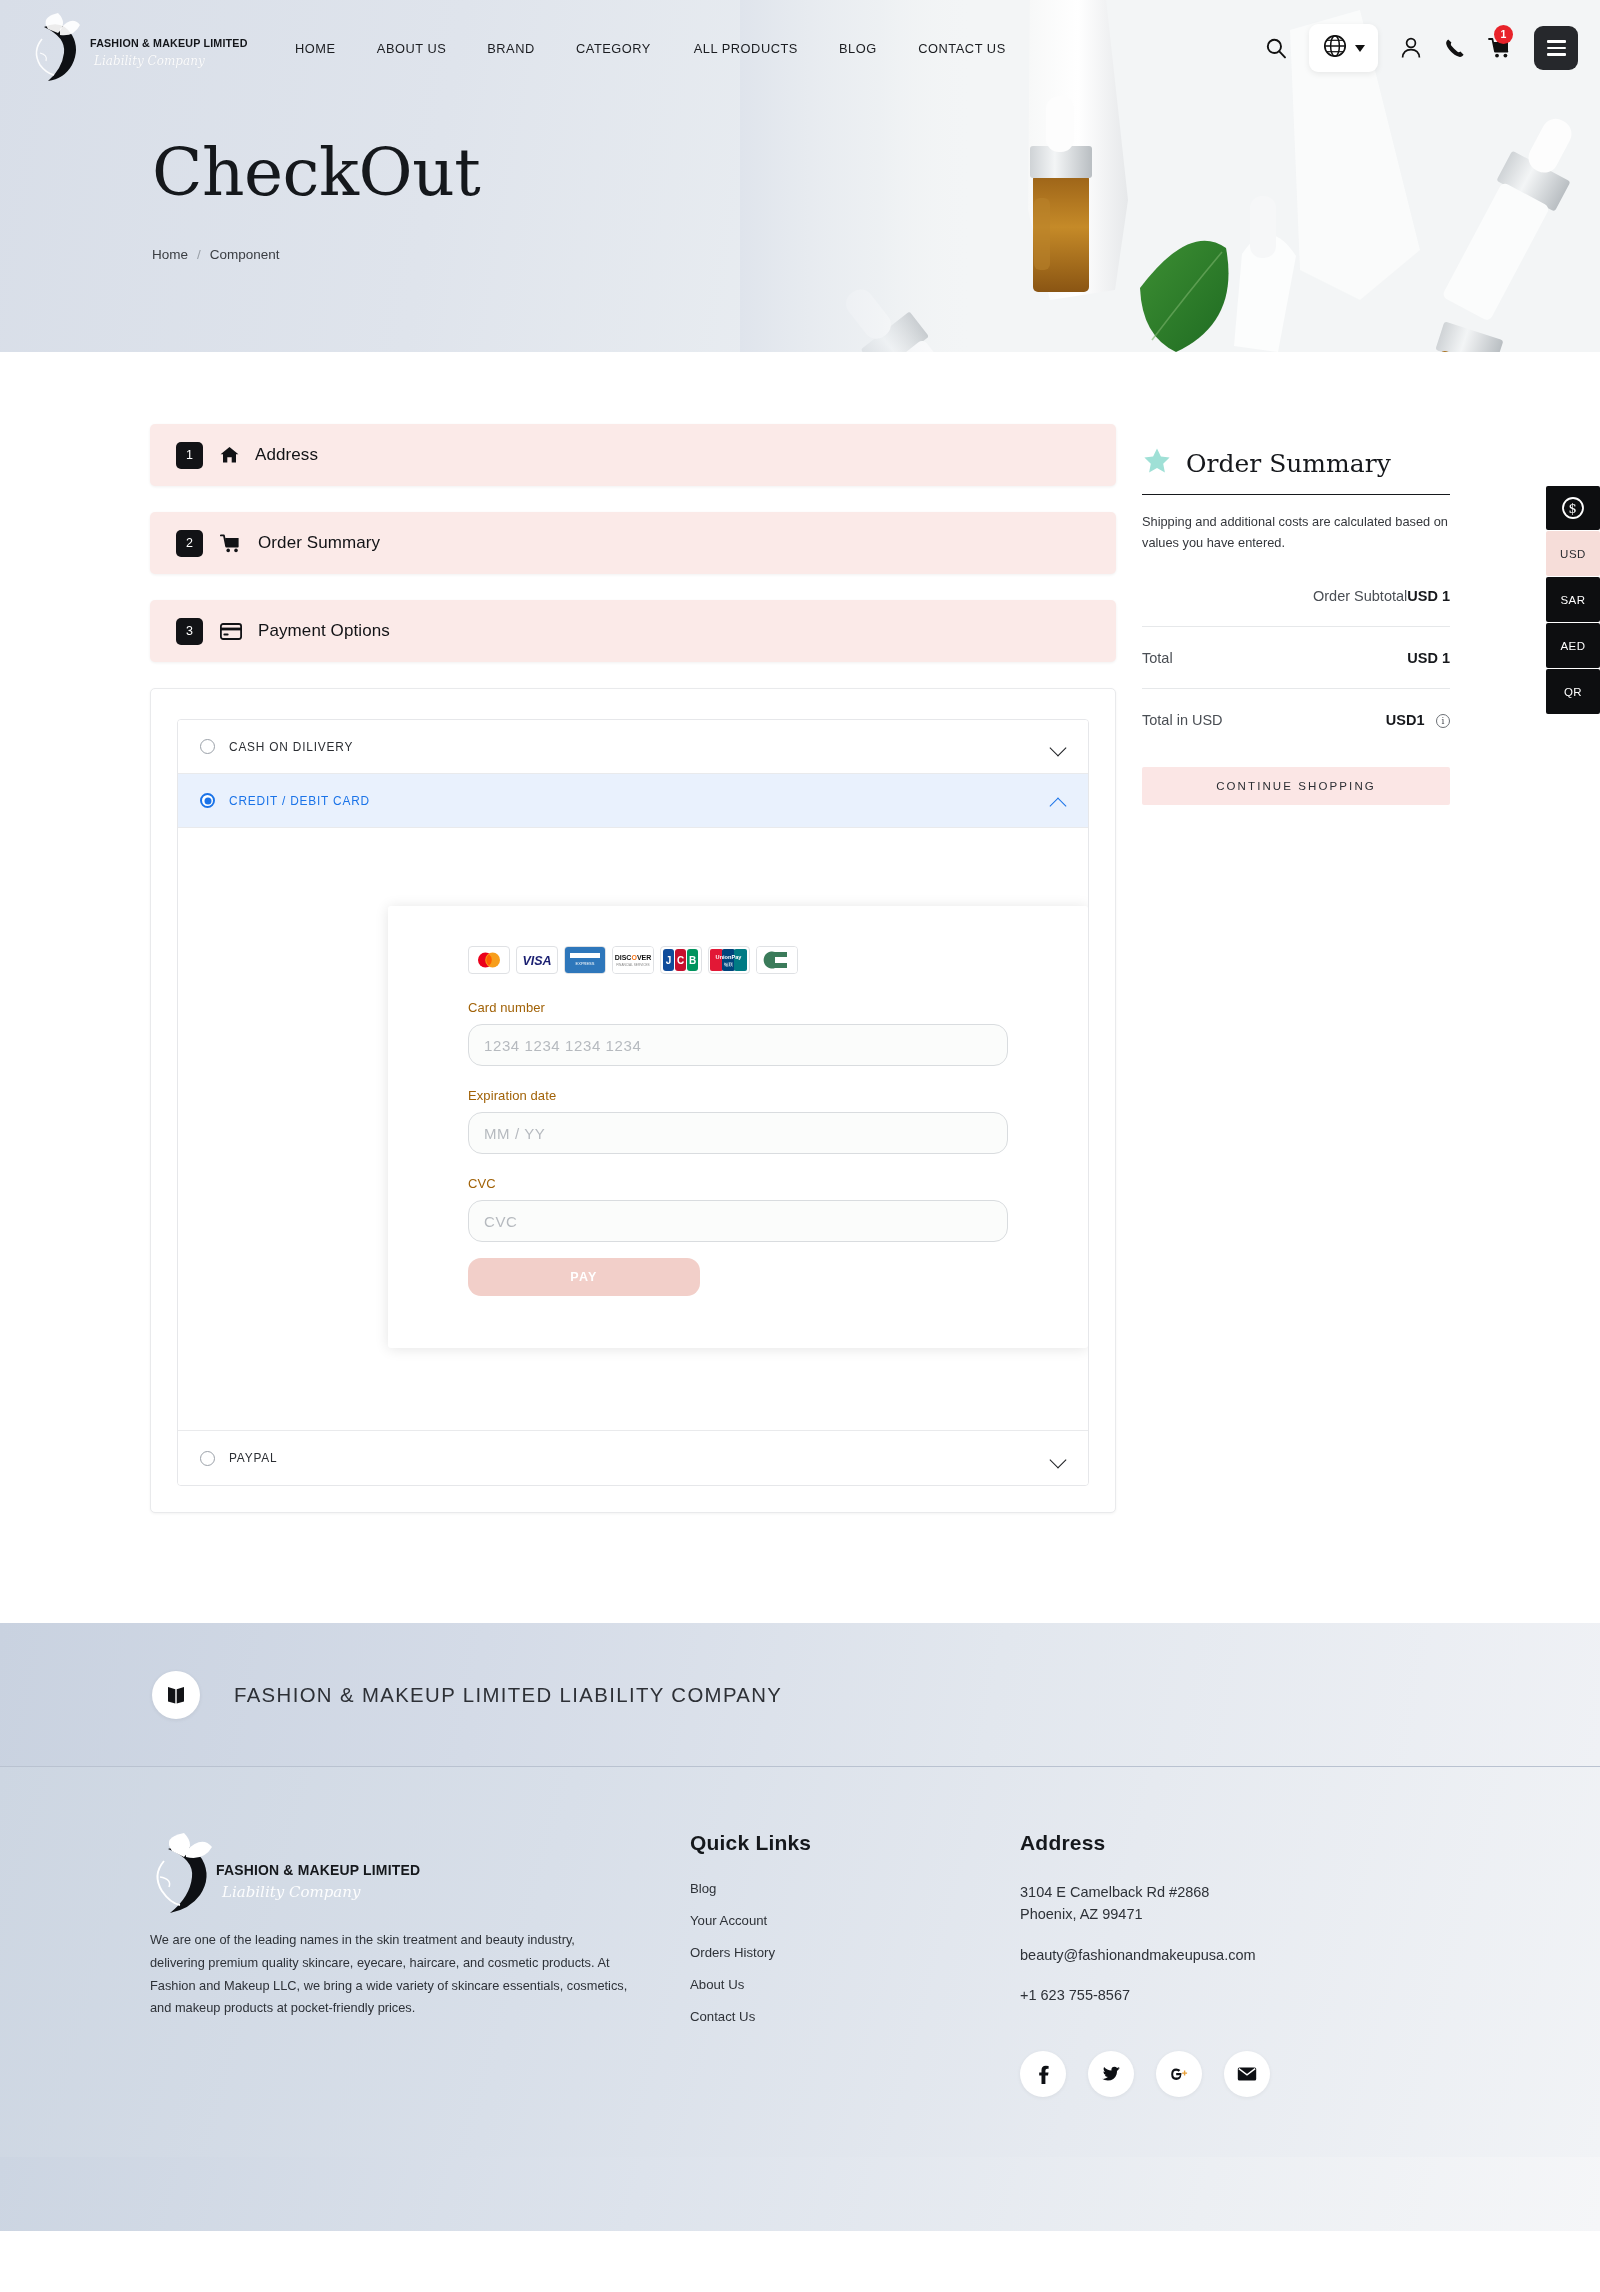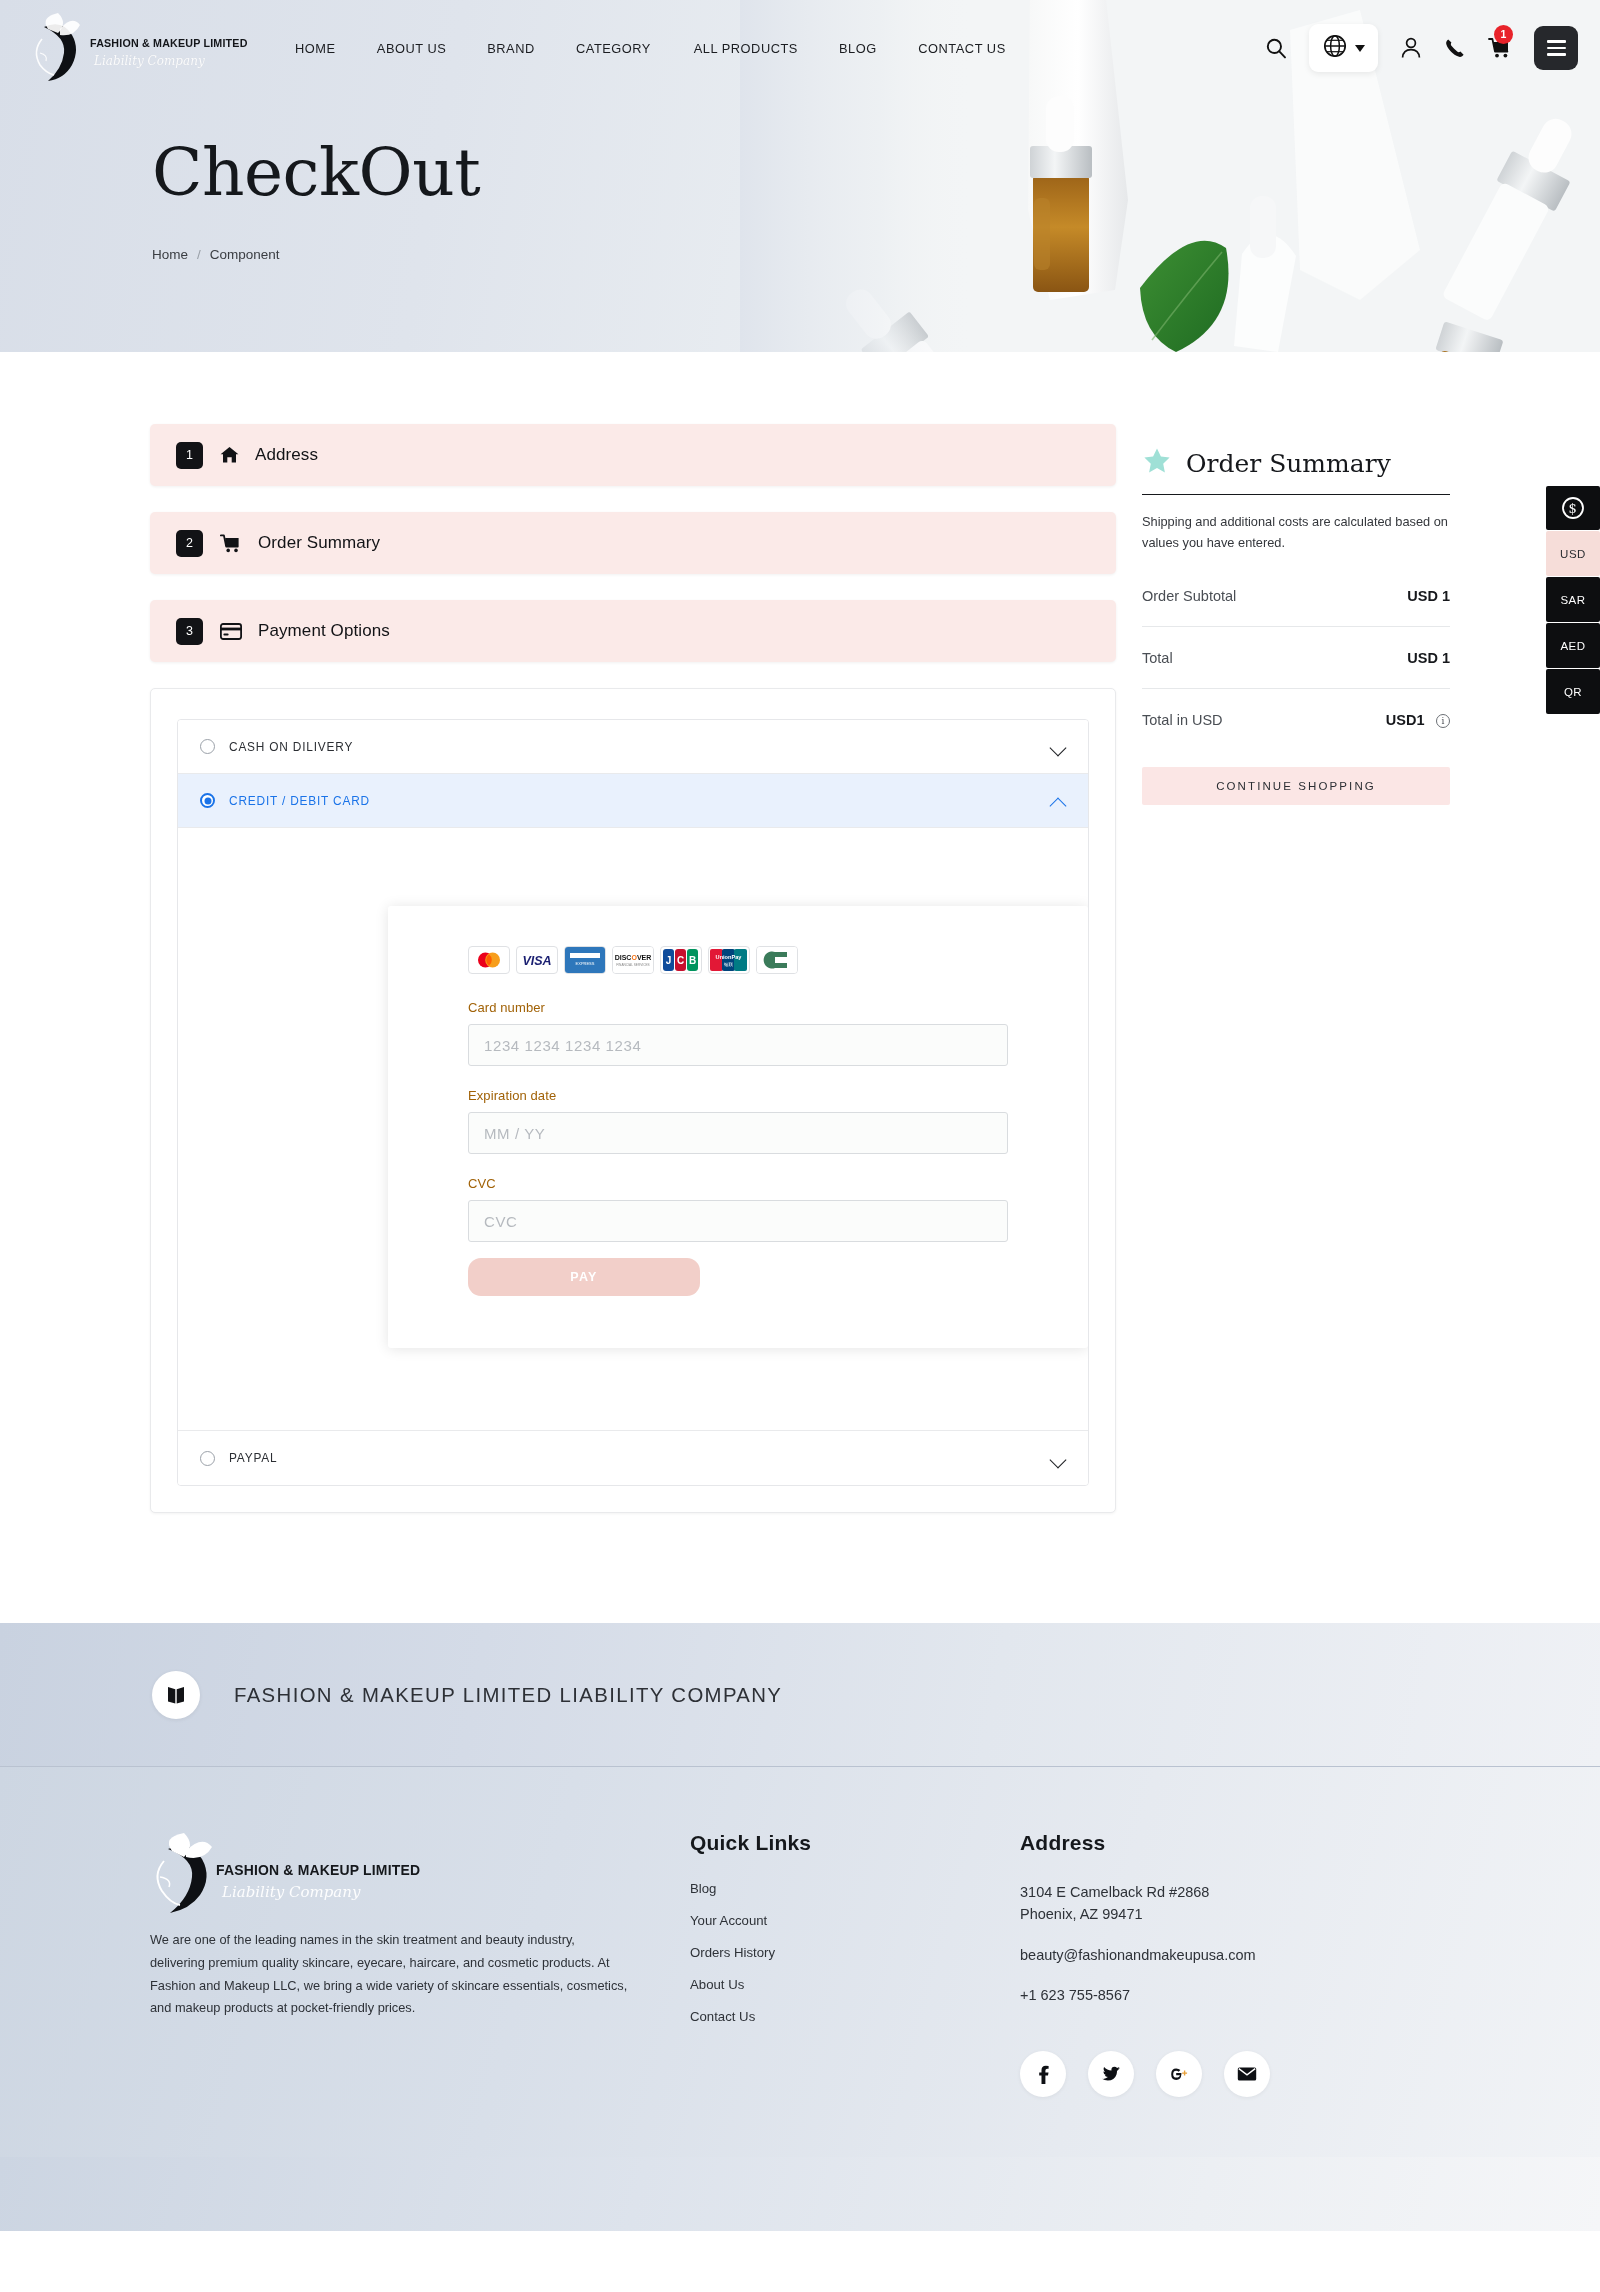--- a/index.html
+++ b/index.html
@@ -292,21 +292,21 @@
   .fld-label {
     font-size: 13px;
     color: #a16207;
     margin-bottom: 9px;
     letter-spacing: .1px;
   }
   .fld {
     width: 100%;
     height: 42px;
     border: 1px solid #d9dcdf;
-    border-radius: 3px;
+    border-radius: 14px;
     background: #fbfcfb;
     padding: 0 15px;
     font-size: 15px;
     color: #737373;
     font-family: "Liberation Sans", sans-serif;
     margin-bottom: 22px;
     outline: none;
   }
   .fld::placeholder { color: #b6babf; letter-spacing: .6px; }
   .pay-btn {
@@ -821,21 +821,21 @@
         <span>
           <svg width="30" height="30" viewBox="0 0 30 30">
               <path d="M15 2.4 L18.9 10.6 L27.6 11.6 L21.2 17.7 L22.9 26.4 L15 22.1 L7.1 26.4 L8.8 17.7 L2.4 11.6 L11.1 10.6 Z" fill="#9fe0d6"></path>
             </svg>
         </span>
         <span class="os-title">Order Summary</span>
       </div>
 
       <div class="os-note">Shipping and additional costs are calculated based on values you have entered.</div>
 
-      <div class="os-row" style="margin-top:12px;">
+      <div class="os-row" style="margin-top:12px;justify-content:flex-end;">
         <span class="k">Order Subtotal</span>
         <span class="v">USD 1</span>
       </div>
 
       <div class="os-row">
         <span class="k">Total</span>
         <span class="v">USD 1</span>
       </div>
 
       <div class="os-row">

